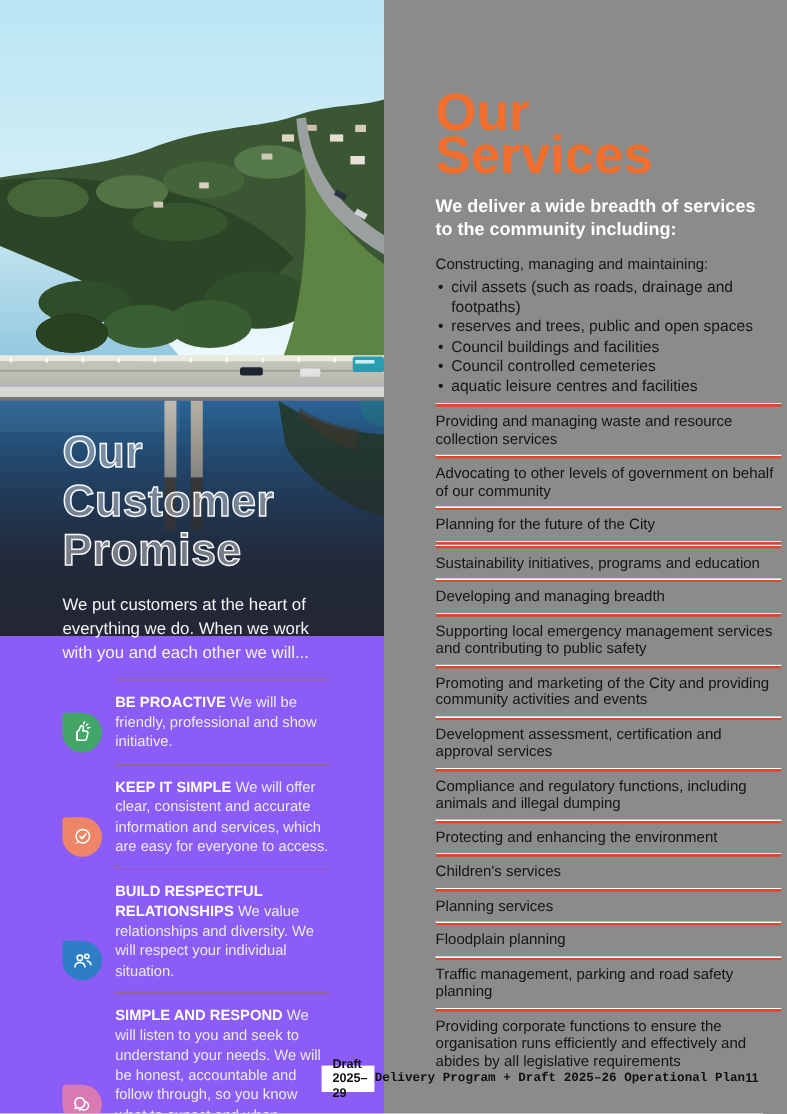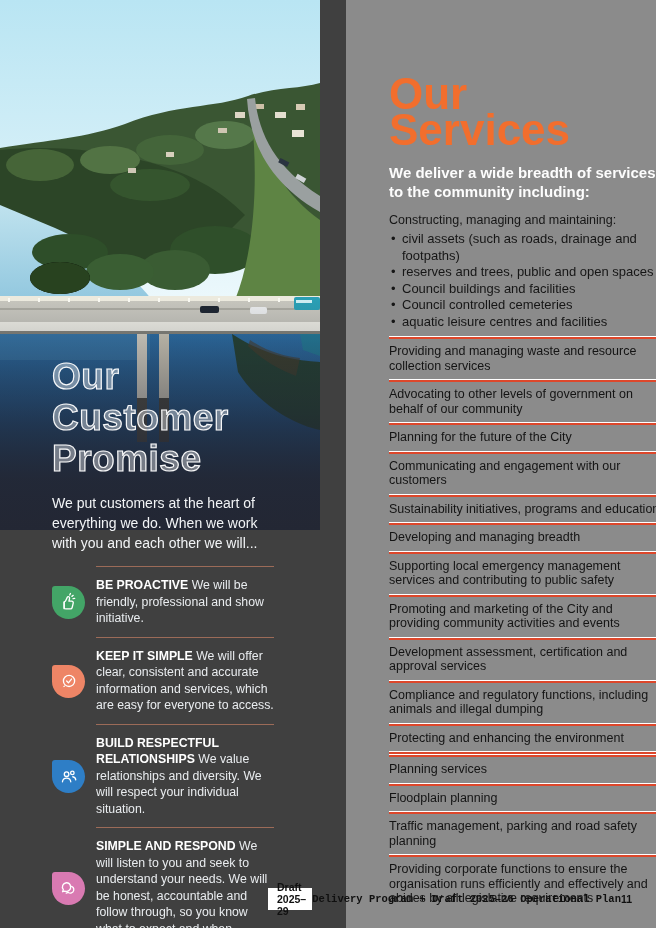--- a/index.html
+++ b/index.html
@@ -2,33 +2,33 @@
 <html><head>
 <meta charset="utf-8">
 <style>
   html,body{margin:0;padding:0;background:#ffffff;}
   *{box-sizing:border-box;}
   .page{
     position:relative;width:656px;height:928px;overflow:hidden;
     font-family:"Liberation Sans",sans-serif;display:flex;background:#8b8b8b;
   }
   
-  .left-col{position:relative;width:346px;height:928px;background:#404040;flex:0 0 auto;overflow:hidden;}
+  .left-col{position:relative;width:320px;height:928px;background:#8b5cf6;flex:0 0 auto;overflow:hidden;}
   .photo{position:absolute;top:0;left:0;width:320px;height:520px;}
   .photo svg{display:block;width:100%;height:100%;}
   .photo-fade{position:absolute;top:300px;left:0;width:320px;height:230px;
     background:linear-gradient(180deg,rgba(35,39,52,0) 0%,rgba(35,39,52,.45) 45%,rgba(35,39,52,.92) 78%,#232734 100%);}
   .promise{position:absolute;top:356px;left:52px;width:222px;color:#fff;}
   .promise h1{
     margin:0 0 14px 0;font-size:37px;line-height:41px;font-weight:600;letter-spacing:.5px;
     color:rgba(255,255,255,.38);-webkit-text-stroke:1.2px rgba(255,255,255,.95);
   }
   .promise-intro{margin:0 0 13px 0;font-size:14px;line-height:20px;color:#f2f4f6;font-weight:400;}
   .p-div{height:1px;background:#9c6b58;margin-left:44px;}
-  .p-item{display:flex;align-items:center;padding:10px 0 10px 0;}
+  .p-item{display:flex;align-items:flex-end;padding:10px 0 10px 0;}
   .p-icon{width:33px;height:33px;flex:0 0 auto;display:flex;align-items:center;justify-content:center;margin-right:11px;margin-top:2px;}
   .p-item:nth-of-type(odd) .p-icon{border-radius:50% 50% 50% 3px;}
   .p-item:nth-of-type(even) .p-icon{border-radius:3px 50% 50% 50%;}
   .p-icon svg{width:21px;height:21px;}
   .p-text{font-size:12.3px;line-height:16.5px;color:#e9ecef;}
   .p-text b{color:#ffffff;font-weight:700;}
   
   .right-col{flex:1;background:#8b8b8b;padding:76px 5px 0 43px;color:#161616;}
   .services-title{margin:0 0 15px 0;font-size:44px;line-height:36px;font-weight:700;color:#f26e2d;width:200px;}
   .services-intro{margin:0 0 11px 0;font-size:15px;line-height:19px;font-weight:700;color:#fdfdfd;width:272px;}
@@ -207,36 +207,36 @@
         <li>aquatic leisure centres and facilities</li>
       </ul>
     <div id="services-list">
         <div class="s-div"></div>
         <div class="s-row">Providing and managing waste and resource collection services</div>
         <div class="s-div"></div>
         <div class="s-row">Advocating to other levels of government on behalf of our community</div>
         <div class="s-div"></div>
         <div class="s-row">Planning for the future of the City</div>
         <div class="s-div"></div>
-        <div class="s-row">Communicating and engagement with our customers</div>
         <div class="s-div"></div>
         <div class="s-row">Sustainability initiatives, programs and education</div>
         <div class="s-div"></div>
         <div class="s-row">Developing and managing breadth</div>
         <div class="s-div"></div>
         <div class="s-row">Supporting local emergency management services and contributing to public safety</div>
         <div class="s-div"></div>
         <div class="s-row">Promoting and marketing of the City and providing community activities and events</div>
         <div class="s-div"></div>
         <div class="s-row">Development assessment, certification and approval services</div>
         <div class="s-div"></div>
         <div class="s-row">Compliance and regulatory functions, including animals and illegal dumping</div>
         <div class="s-div"></div>
         <div class="s-row">Protecting and enhancing the environment</div>
         <div class="s-div"></div>
+        <div class="s-row">Children's services</div>
         <div class="s-div"></div>
         <div class="s-row">Planning services</div>
         <div class="s-div"></div>
         <div class="s-row">Floodplain planning</div>
         <div class="s-div"></div>
         <div class="s-row">Traffic management, parking and road safety planning</div>
         <div class="s-div"></div>
         <div class="s-row">Providing corporate functions to ensure the organisation runs efficiently and effectively and abides by all legislative requirements</div>
       </div>
   </div>

